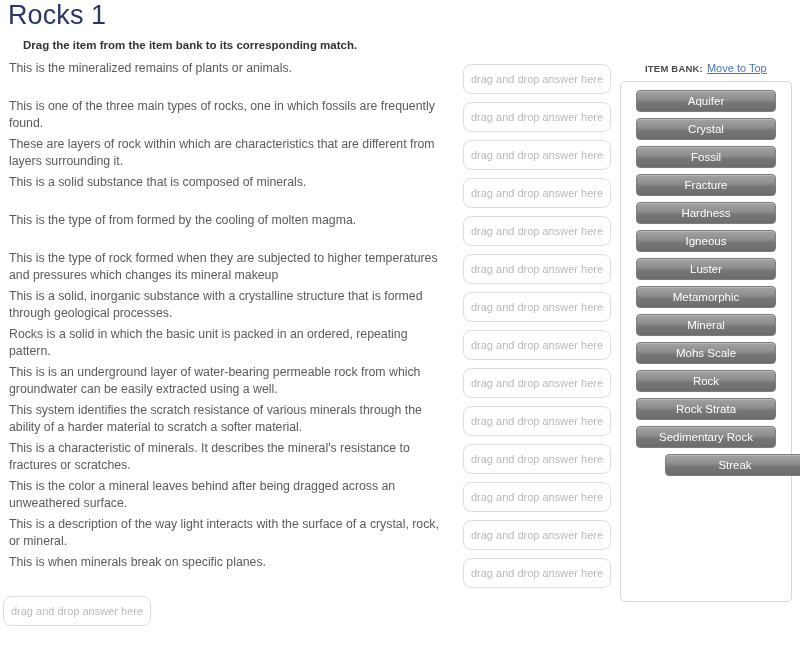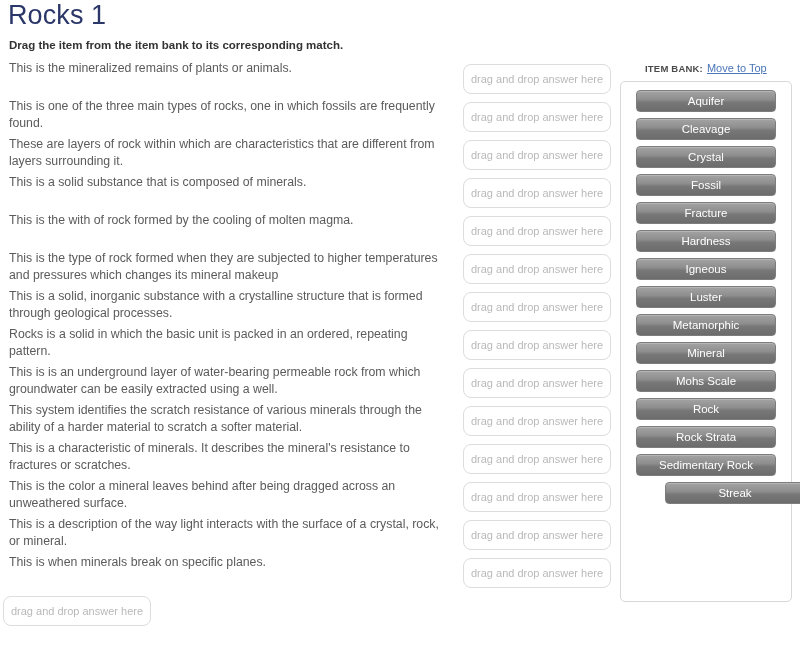--- a/index.html
+++ b/index.html
@@ -27,21 +27,21 @@
     left: 8px;
     top: -2px;
     font-size: 27px;
     font-weight: 400;
     color: #2b3768;
     letter-spacing: 0.1px;
     line-height: 34px;
   }
   .instructions {
     position: absolute;
-    left: 9px;
+    left: 23px;
     top: 38px;
     font-size: 11.5px;
     font-weight: bold;
     color: #333333;
     line-height: 14px;
   }
 
   
   .match-area {
     position: absolute;
@@ -186,21 +186,21 @@
       <div class="match-row">
         <div class="prompt-cell">
           <div class="prompt-text">This is a solid substance that is composed of minerals.</div>
         </div>
         <div class="drop-cell">
           <div class="dropzone">drag and drop answer here</div>
         </div>
       </div>
       <div class="match-row">
         <div class="prompt-cell">
-          <div class="prompt-text">This is the with of rock formed by the cooling of molten magma.</div>
+          <div class="prompt-text">This is the type of from formed by the cooling of molten magma.</div>
         </div>
         <div class="drop-cell">
           <div class="dropzone">drag and drop answer here</div>
         </div>
       </div>
       <div class="match-row">
         <div class="prompt-cell">
           <div class="prompt-text">This is the type of rock formed when they are subjected to higher temperatures and pressures which changes its mineral makeup</div>
         </div>
         <div class="drop-cell">
@@ -278,21 +278,20 @@
       </div>
     </div>
 
   <div class="item-bank">
     <div class="bank-header">
       <span class="bank-label">ITEM BANK:</span>
       <a class="bank-link">Move to Top</a>
     </div>
     <div class="bank-box">
         <div class="bank-item">Aquifer</div>
-        <div class="bank-item">Cleavage</div>
         <div class="bank-item">Crystal</div>
         <div class="bank-item">Fossil</div>
         <div class="bank-item">Fracture</div>
         <div class="bank-item">Hardness</div>
         <div class="bank-item">Igneous</div>
         <div class="bank-item">Luster</div>
         <div class="bank-item">Metamorphic</div>
         <div class="bank-item">Mineral</div>
         <div class="bank-item">Mohs Scale</div>
         <div class="bank-item">Rock</div>

